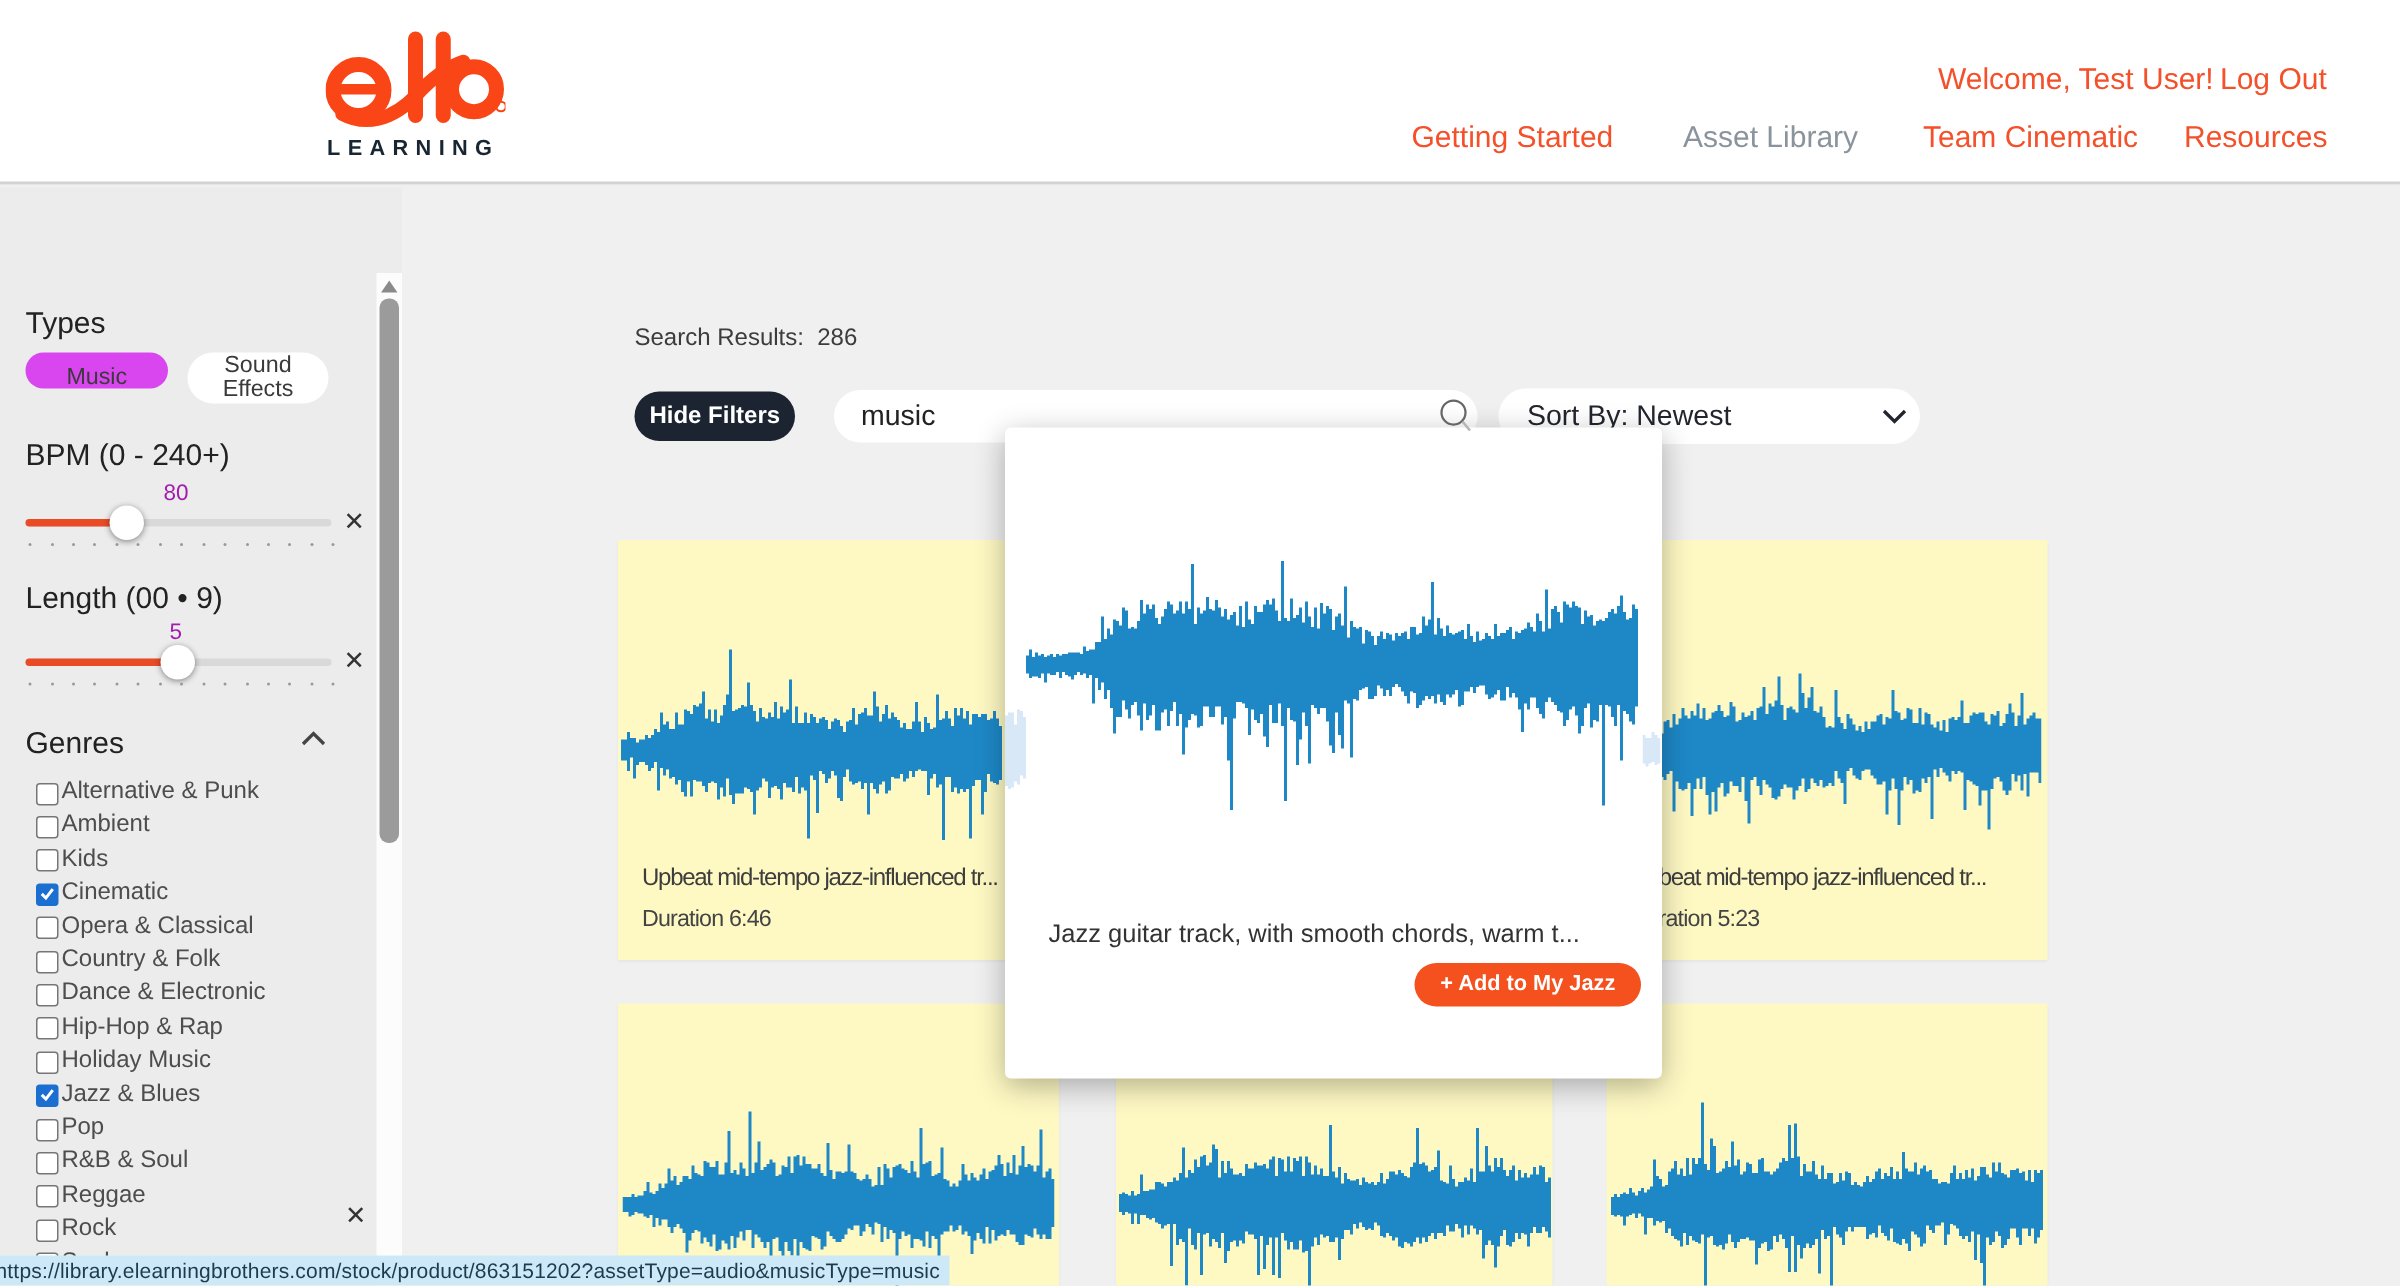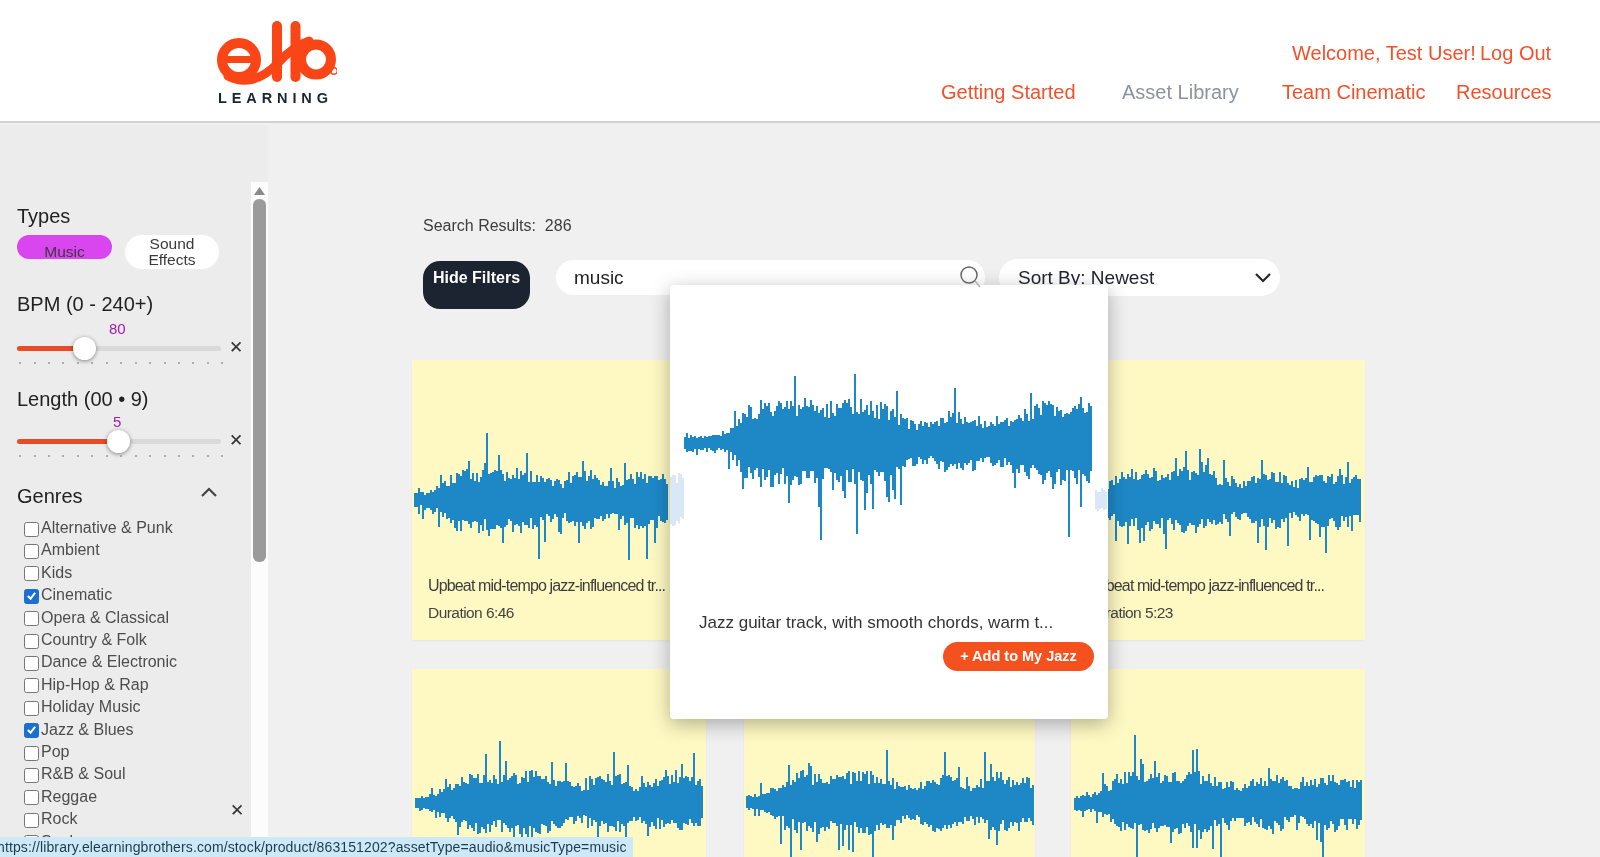--- a/index.html
+++ b/index.html
@@ -145,21 +145,21 @@
       <div class="cl" style="top:788px">Reggae</div>
       <div class="cb" style="top:813px"></div>
       <div class="cl" style="top:810px">Rock</div>
       <div class="cb" style="top:835px"></div>
       <div class="cl" style="top:833px">Soul</div>
     </div>
   <div class="x" style="left:230px;top:675px">✕</div>
 </div>
 
 <div class="abs" style="left:423px;top:217px;font-size:16px;color:#3c3c3c;z-index:5">Search Results:&nbsp; 286</div>
-<div class="abs" style="left:423px;top:261px;width:107px;height:48px;background:#1b2430;border-radius:17px;color:#fff;font-size:16px;font-weight:bold;text-align:center;line-height:33px;z-index:5">Hide Filters</div>
+<div class="abs" style="left:423px;top:261px;width:107px;height:33px;background:#1b2430;border-radius:17px;color:#fff;font-size:16px;font-weight:bold;text-align:center;line-height:33px;z-index:5">Hide Filters</div>
 <div class="abs" style="left:556px;top:260px;width:429px;height:35px;background:#fff;border-radius:18px;z-index:5">
   <div class="abs" style="left:18px;top:7px;font-size:19px;color:#222">music</div>
 </div>
 <svg class="abs" style="left:959px;top:265px;z-index:55" width="24" height="24" viewBox="0 0 24 24" fill="none">
     <circle cx="10" cy="10" r="8" stroke="#666" stroke-width="1.5"></circle>
     <path d="M16 16 L21 22" stroke="#b5b5b5" stroke-width="1.7"></path>
   </svg>
 <div class="abs" style="left:999px;top:259px;width:281px;height:37px;background:#fff;border-radius:19px;z-index:5">
   <div class="abs" style="left:19px;top:8px;font-size:19px;color:#23252e">Sort By: Newest</div>
   <svg class="abs" style="left:256px;top:14px" width="16" height="10">

